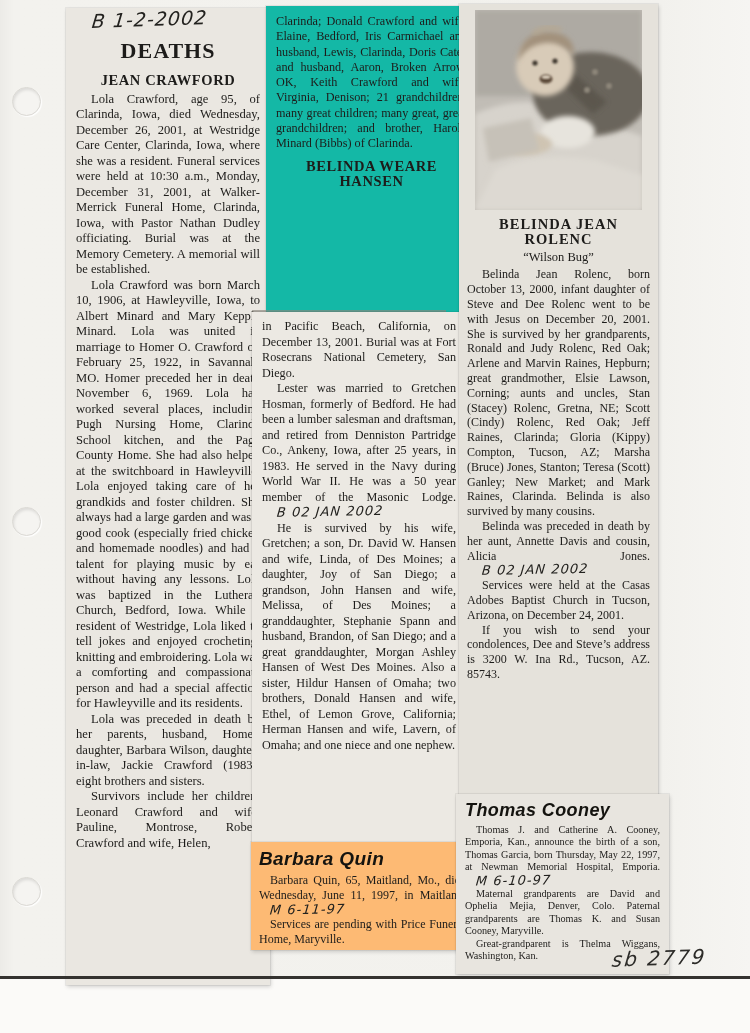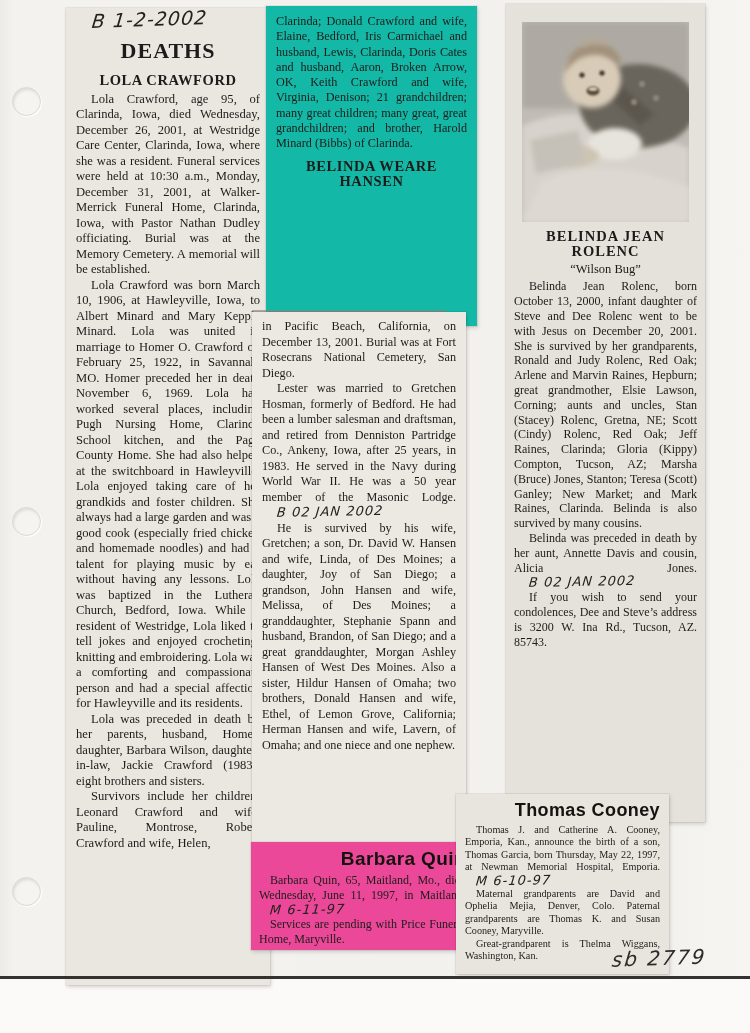--- a/index.html
+++ b/index.html
@@ -17,35 +17,35 @@
   .ind{text-indent:15px;}
   .ind-sm{text-indent:11px;}
   .hand{display:inline-block;font-family:"DejaVu Sans",sans-serif;font-style:italic;
         letter-spacing:1px;color:#23221f;transform:rotate(-1deg) skewX(-6deg);font-size:13px;line-height:1;}
   .hand-top{position:absolute;top:2px;left:26px;font-size:19px;transform:rotate(-2deg) skewX(-8deg);}
   .deaths{font-size:22px;line-height:30px;font-weight:bold;letter-spacing:1px;
           text-align:center;margin:24px 0 3px;}
   .obit-title{font-size:14.5px;font-weight:600;letter-spacing:.6px;text-align:center;margin:7px 0 3px;}
   .obit-title span{display:block;}
   .nickname{text-align:center !important;font-size:12.5px;margin-bottom:3px !important;text-indent:0 !important;}
-  .sans-head{font-family:"Liberation Sans",sans-serif;font-weight:bold;text-align:right;
-             color:#14130f;letter-spacing:.4px;}
+  .sans-head{font-family:"Liberation Sans",sans-serif;font-weight:bold;text-align:left;
+             color:#14130f;letter-spacing:.4px;font-style:italic;}
   
   .c-crawford{left:66px;top:8px;width:184px;height:967px;padding:4px 10px 6px;
               font-size:12.6px;line-height:15.5px;background:#eae7e1;}
   .c-mid1{left:266px;top:6px;width:191px;height:304px;padding:8px 10px;
           font-size:12.2px;line-height:15.3px;background:#14b8a6;}
   .seam{position:absolute;left:252px;top:310px;width:194px;height:2px;background:#8a857d;opacity:.65;}
   .c-mid2{left:252px;top:312px;width:194px;height:516px;padding:7px 10px;
           font-size:12.2px;line-height:15.5px;background:#ecE9e3;background:#ece9e3;}
   .c-quin{left:251px;top:842px;width:207px;height:102px;padding:3px 8px;
-          font-size:12px;line-height:14.8px;background:#ec4899;}
+          font-size:12px;line-height:14.8px;background:#fdba74;}
   .quin-title{font-size:19px;line-height:23px;margin:2px 0 3px;}
-  .c-rolenc{left:459px;top:4px;width:183px;height:786px;padding:16px 8px;
-            font-size:12px;line-height:14.8px;background:#e5e2db;margin-left:47px;}
+  .c-rolenc{left:459px;top:4px;width:183px;height:786px;padding:4px 8px;
+            font-size:12px;line-height:14.8px;background:#e5e2db;}
   .c-cooney{left:456px;top:794px;width:195px;height:172px;padding:4px 9px;
             font-size:10.2px;line-height:12.4px;background:#e8e5df;}
   .cooney-title{font-size:18px;line-height:22px;margin:1px 0 3px;}
   .photo{width:167px;height:200px;margin:2px auto 2px;display:block;background:#c1bdb6;}
   .sb-num{position:absolute;left:612px;top:946px;font-family:"DejaVu Sans",sans-serif;
           font-style:italic;font-size:20px;letter-spacing:2px;color:#2c2b28;
           transform:rotate(-2deg) skewX(-8deg);}
 </style>
 </head>
 <body>
@@ -53,21 +53,21 @@
 <div class="scan">
   <div class="paper"></div>
 
   <div class="hole" style="top:87px;"></div>
   <div class="hole" style="top:507px;"></div>
   <div class="hole" style="top:877px;"></div>
 
   <div class="clip c-crawford">
     <div class="hand hand-top">B 1-2-2002</div>
     <div class="deaths">DEATHS</div>
-    <div class="obit-title">LOLA CRAWFORD</div>
+    <div class="obit-title">JEAN CRAWFORD</div>
     <p class="ind">Lola Crawford, age 95, of Clarinda, Iowa, died Wednesday, December 26, 2001, at Westridge Care Center, Clarinda, Iowa, where she was a resident.  Funeral services were held at 10:30 a.m., Monday, December 31, 2001, at Walker-Merrick Funeral Home, Clarinda, Iowa, with Pastor Nathan Dudley officiating.  Burial was at the Memory Cemetery.  A memorial will be established.</p>
     <p class="ind">Lola Crawford was born March 10, 1906, at Hawleyville, Iowa, to Albert Minard and Mary Kepple Minard.  Lola was united in marriage to Homer O. Crawford on February 25, 1922, in Savannah, MO.  Homer preceded her in death November 6, 1969.  Lola had worked several places, including Pugh Nursing Home, Clarinda School kitchen, and the Page County Home.  She had also helped at the switchboard in Hawleyville.  Lola enjoyed taking care of her grandkids and foster children.  She always had a large garden and was a good cook (especially fried chicken and homemade noodles) and had a talent for playing music by ear without having any lessons.  Lola was baptized in the Lutheran Church, Bedford, Iowa.  While a resident of Westridge, Lola liked to tell jokes and enjoyed crocheting, knitting and embroidering.  Lola was a comforting and compassionate person and had a special affection for Hawleyville and its residents.</p>
     <p class="ind">Lola was preceded in death by her parents, husband, Homer, daughter, Barbara Wilson, daughter-in-law, Jackie Crawford (1983), eight brothers and sisters.</p>
     <p class="ind">Survivors include her children: Leonard Crawford and wife, Pauline, Montrose, Robert Crawford and wife, Helen,</p>
   </div>
 
   <div class="clip c-mid1">
     <p>Clarinda; Donald Crawford and wife, Elaine, Bedford, Iris Carmichael and husband, Lewis, Clarinda, Doris Cates and husband, Aaron, Broken Arrow, OK, Keith Crawford and wife, Virginia, Denison; 21 grandchildren; many great children; many great, great grandchildren; and brother, Harold Minard (Bibbs) of Clarinda.</p>
     <div class="obit-title">
       <span>BELINDA WEARE</span>
@@ -129,20 +129,21 @@
     <div class="obit-title" style="letter-spacing:1px;">
       <span>BELINDA JEAN</span>
       <span>ROLENC</span>
     </div>
     <p class="nickname">“Wilson Bug”</p>
     <p class="ind">Belinda Jean Rolenc, born October 13, 2000, infant daughter of Steve and Dee Rolenc went to be with Jesus on December 20, 2001.  She is survived by her grandparents, Ronald and Judy Rolenc, Red Oak; Arlene and Marvin Raines, Hepburn; great grandmother, Elsie Lawson, Corning; aunts and uncles, Stan (Stacey) Rolenc, Gretna, NE; Scott (Cindy) Rolenc, Red Oak; Jeff Raines, Clarinda; Gloria (Kippy) Compton, Tucson, AZ; Marsha (Bruce) Jones, Stanton; Teresa (Scott) Ganley; New Market; and Mark Raines, Clarinda.  Belinda is also survived by many cousins.</p>
     <p class="ind">
       <span>Belinda was preceded in death by her aunt, Annette Davis and cousin, Alicia Jones.</span>
       <span class="hand">B 02 JAN 2002</span>
     </p>
+    <p class="ind">Services were held at the Casas Adobes Baptist Church in Tucson, Arizona, on December 24, 2001.</p>
     <p class="ind">If you wish to send your condolences, Dee and Steve’s address is 3200 W. Ina Rd., Tucson, AZ.  85743.</p>
   </div>
 
   <div class="clip c-cooney">
     <div class="sans-head cooney-title">Thomas Cooney</div>
     <p class="ind-sm">
       <span>Thomas J. and Catherine A. Cooney, Emporia, Kan., announce the birth of a son, Thomas Garcia, born Thursday, May 22, 1997, at Newman Memorial Hospital, Emporia.</span>
       <span class="hand">M 6-10-97</span>
     </p>
     <p class="ind-sm">Maternal grandparents are David and Ophelia Mejia, Denver, Colo. Paternal grandparents are Thomas K. and Susan Cooney, Maryville.</p>

